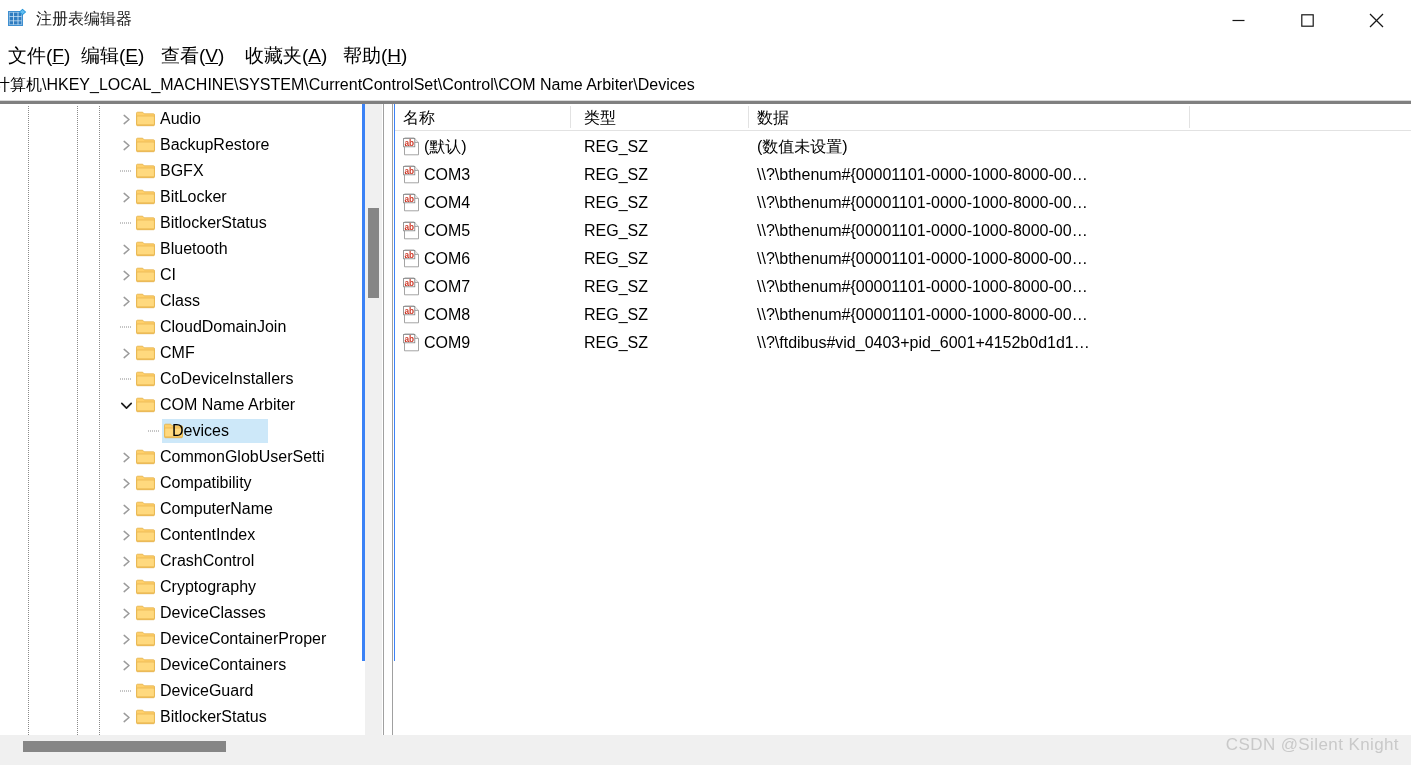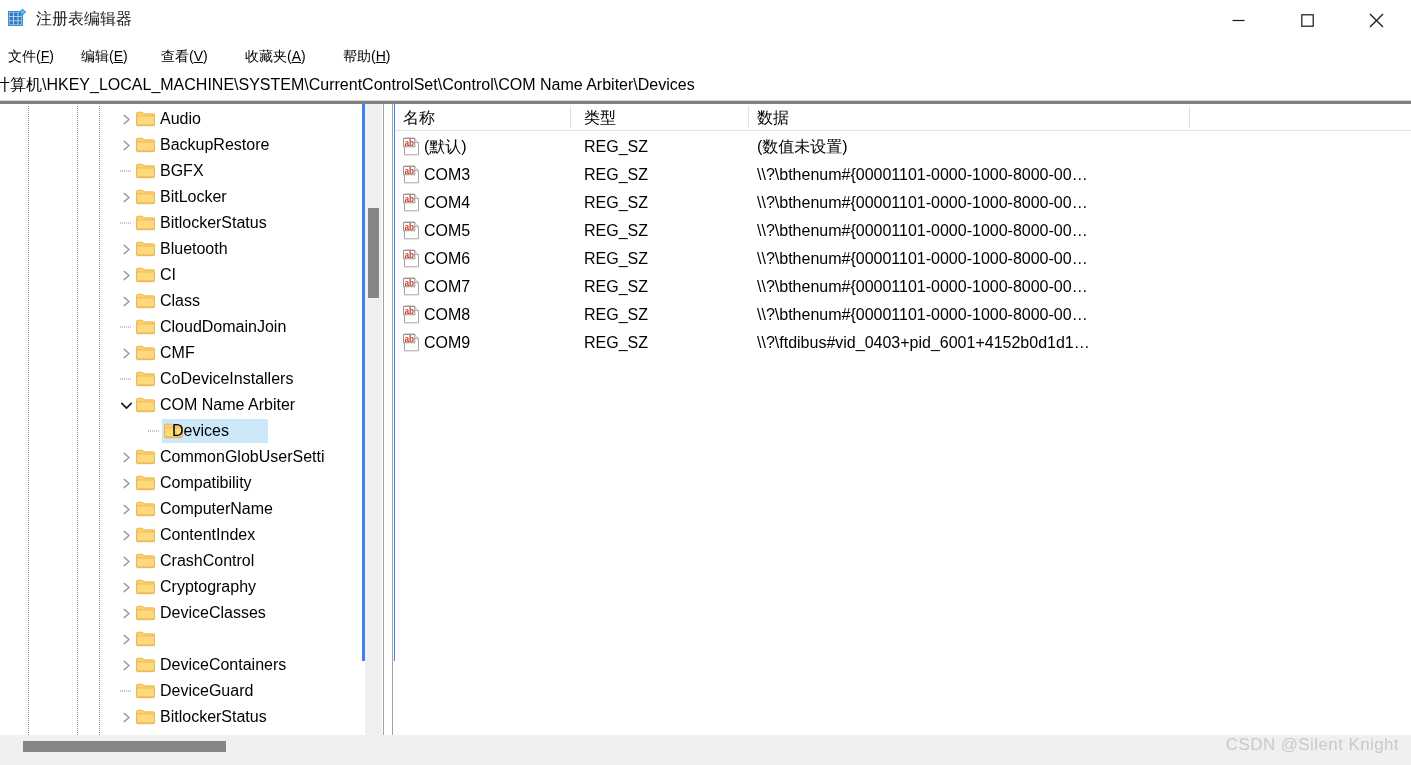--- a/index.html
+++ b/index.html
@@ -59,21 +59,21 @@
   
   .menubar {
     position: absolute;
     left: 0; top: 40px;
     width: 1411px; height: 30px;
     background: #ffffff;
     display: flex;
     align-items: center;
   }
   .menu-item {
-    font-size: 14px;
+    font-size: 19px;
     color: #000000;
     line-height: 20px;
     white-space: nowrap;
     padding: 2px 0;
     cursor: default;
   }
   .menu-item u { text-decoration: underline; }
 
   
   .addressbar {
@@ -668,20 +668,21 @@
             <div class="guide" style="left: 99px;"></div>
             <div class="tree-chev" style="left: 117px;">
               <svg width="11" height="11" viewBox="0 0 11 11">
                 <polyline points="3.2,1.4 8.0,5.5 3.2,9.6" fill="none" stroke="#9b9b9b" stroke-width="1.55" stroke-linecap="round" stroke-linejoin="round"></polyline>
               </svg>
             </div>
             <span class="folder-icon" style="left: 136px; top: 5px;"><svg width="19" height="16" viewBox="0 0 19 16">
                 <path d="M0.5 2.2 a1 1 0 0 1 1-1 h5.2 l1.5 1.6 h9.3 a1 1 0 0 1 1 1 v9.9 a1 1 0 0 1 -1 1 h-16 a1 1 0 0 1 -1 -1 z" fill="#ffd06b" stroke="#e0a93a" stroke-width="0.7"></path>
                 <path d="M1.4 5.0 h16.2 a0.8 0.8 0 0 1 0.8 0.9 v7.0 a0.9 0.9 0 0 1 -0.9 0.9 h-15.9 a0.9 0.9 0 0 1 -0.9 -0.9 v-7.0 a0.8 0.8 0 0 1 0.7 -0.9 z" fill="#ffd97e" stroke="#e3ad43" stroke-width="0.6"></path>
               </svg></span>
+            <span class="tree-label" style="left: 160px;">DeviceContainerProper</span>
           </div>
           <div class="tree-row" style="position: absolute; left: 0px; top: 548px; width: 362px;">
             <div class="guide" style="left: 28px;"></div>
             <div class="guide" style="left: 77px;"></div>
             <div class="guide" style="left: 99px;"></div>
             <div class="tree-chev" style="left: 117px;">
               <svg width="11" height="11" viewBox="0 0 11 11">
                 <polyline points="3.2,1.4 8.0,5.5 3.2,9.6" fill="none" stroke="#9b9b9b" stroke-width="1.55" stroke-linecap="round" stroke-linejoin="round"></polyline>
               </svg>
             </div>

